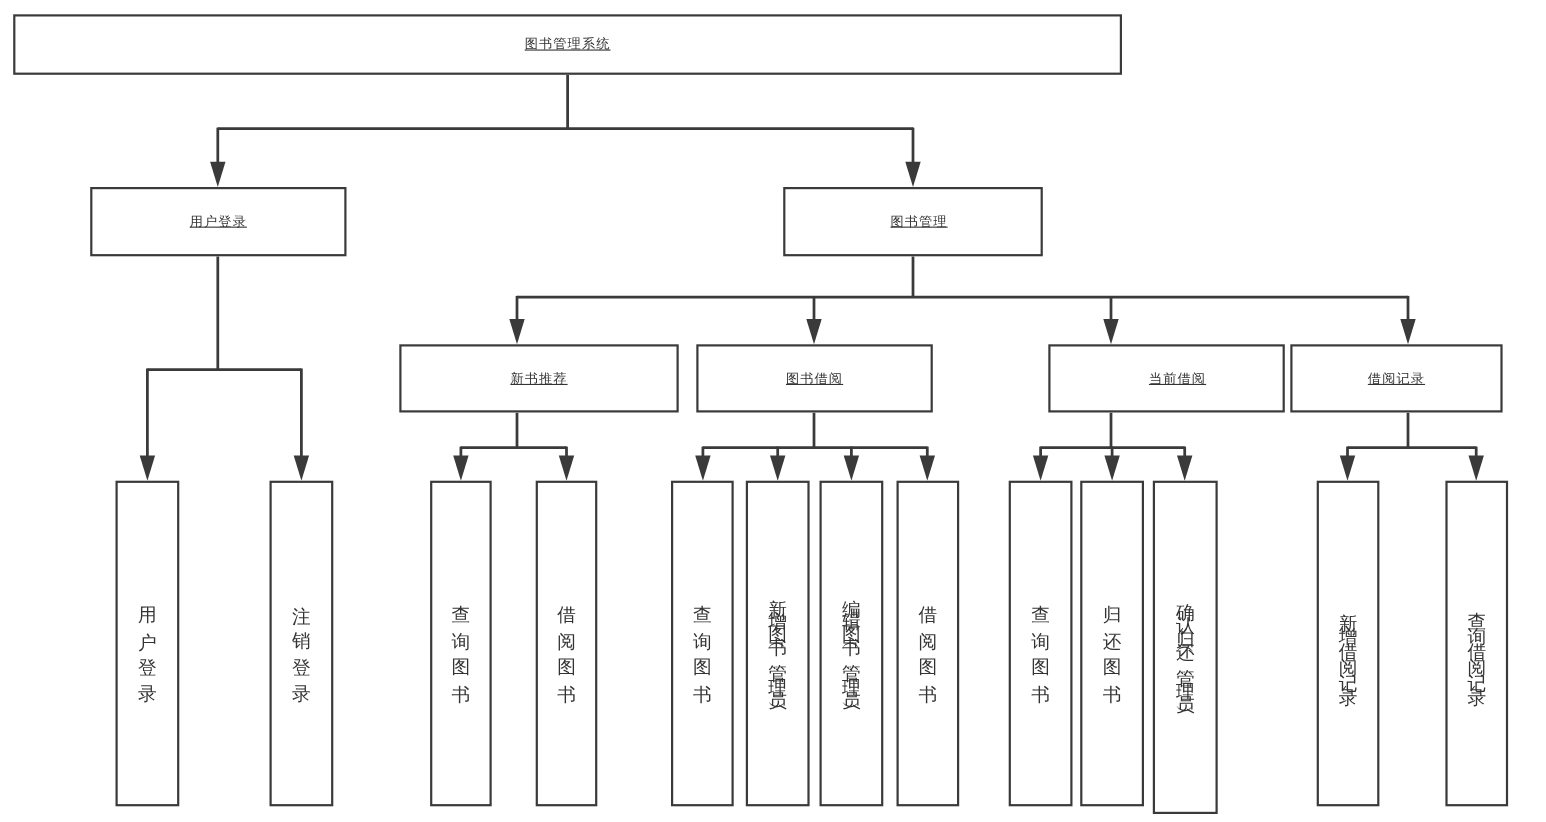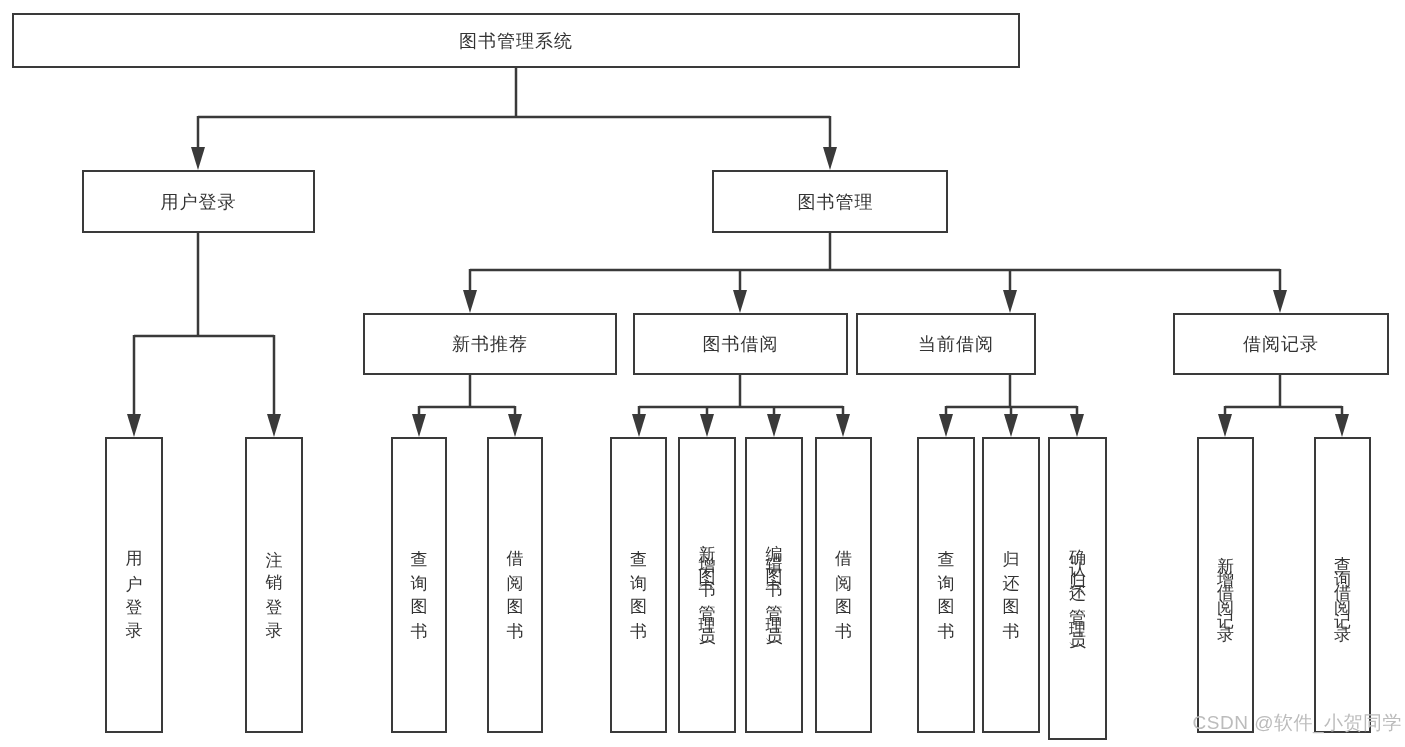--- a/index.html
+++ b/index.html
@@ -14,22 +14,23 @@
   .edges{position:absolute;left:0;top:0;width:1405px;height:747px;z-index:1;}
   .edges path{stroke:#3a3a3a;stroke-width:2.5;fill:none;}
   .edges polygon{fill:#3a3a3a;stroke:none;}
   .node{
     position:absolute;
     box-sizing:border-box;
     background:#ffffff;
     border:2.5px solid #3a3a3a;
     display:flex;align-items:center;justify-content:center;
     z-index:2;
-    font-size:18px;
+    font-size:12px;
     letter-spacing:1px;
+    text-decoration:underline;
   }
   .node.rootbox{left:12px;top:13px;width:1008px;height:55px;}
   .leaf{
     position:absolute;
     box-sizing:border-box;
     background:#ffffff;
     border:2px solid #3a3a3a;
     display:flex;align-items:center;justify-content:center;
     top:437px;height:296px;
     z-index:2;
@@ -136,24 +137,24 @@
   <div class="node" style="left:712px;top:170px;width:236px;height:63px;padding-left:11px;">
     <span>图书管理</span>
   </div>
 
   <div class="node" style="left:363px;top:313px;width:254px;height:62px;">
     <span>新书推荐</span>
   </div>
   <div class="node" style="left:633px;top:313px;width:215px;height:62px;">
     <span>图书借阅</span>
   </div>
-  <div class="node" style="left:856px;top:313px;width:180px;height:62px;padding-left:20px;">
+  <div class="node" style="left:953px;top:313px;width:215px;height:62px;padding-left:20px;">
     <span>当前借阅</span>
   </div>
-  <div class="node" style="left:1173px;top:313px;width:216px;height:62px;">
+  <div class="node" style="left:1173px;top:313px;width:193px;height:62px;">
     <span>借阅记录</span>
   </div>
 
   <div class="leaf short" style="left:105px;width:58px;">
     <span class="vtext">用户登录</span>
   </div>
   <div class="leaf short" style="left:245px;width:58px;">
     <span class="vtext">注销登录</span>
   </div>
 
@@ -187,15 +188,14 @@
     <span class="vtext">确认归还（管理员）</span>
   </div>
 
   <div class="leaf med" style="left:1197px;width:57px;">
     <span class="vtext">新增借阅记录</span>
   </div>
   <div class="leaf med" style="left:1314px;width:57px;">
     <span class="vtext">查询借阅记录</span>
   </div>
 
-  <div class="watermark">CSDN @软件_小贺同学</div>
 
 </div>
 
 </body></html>

